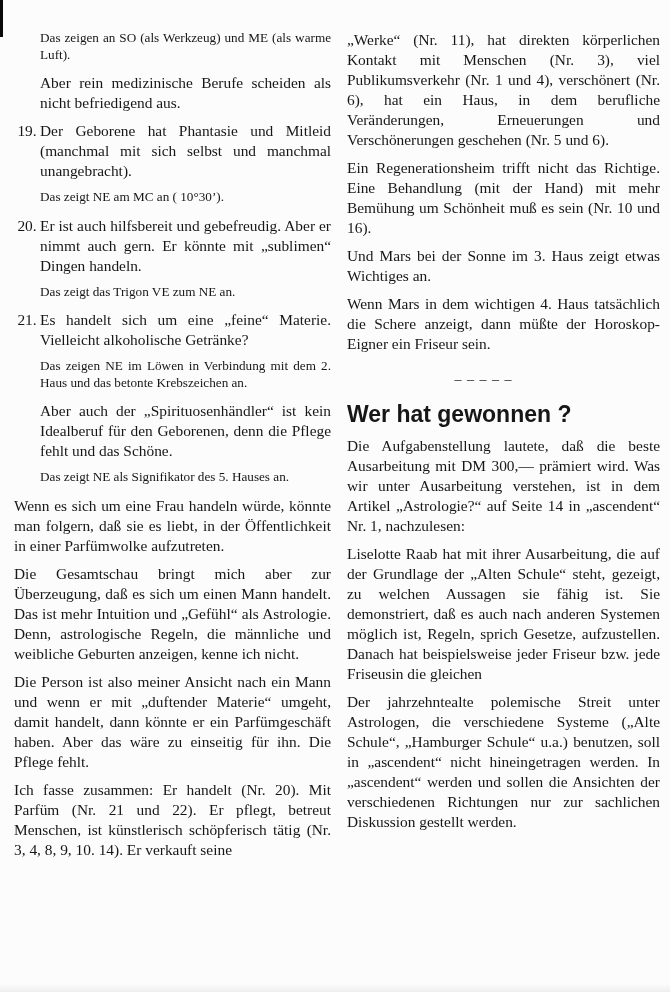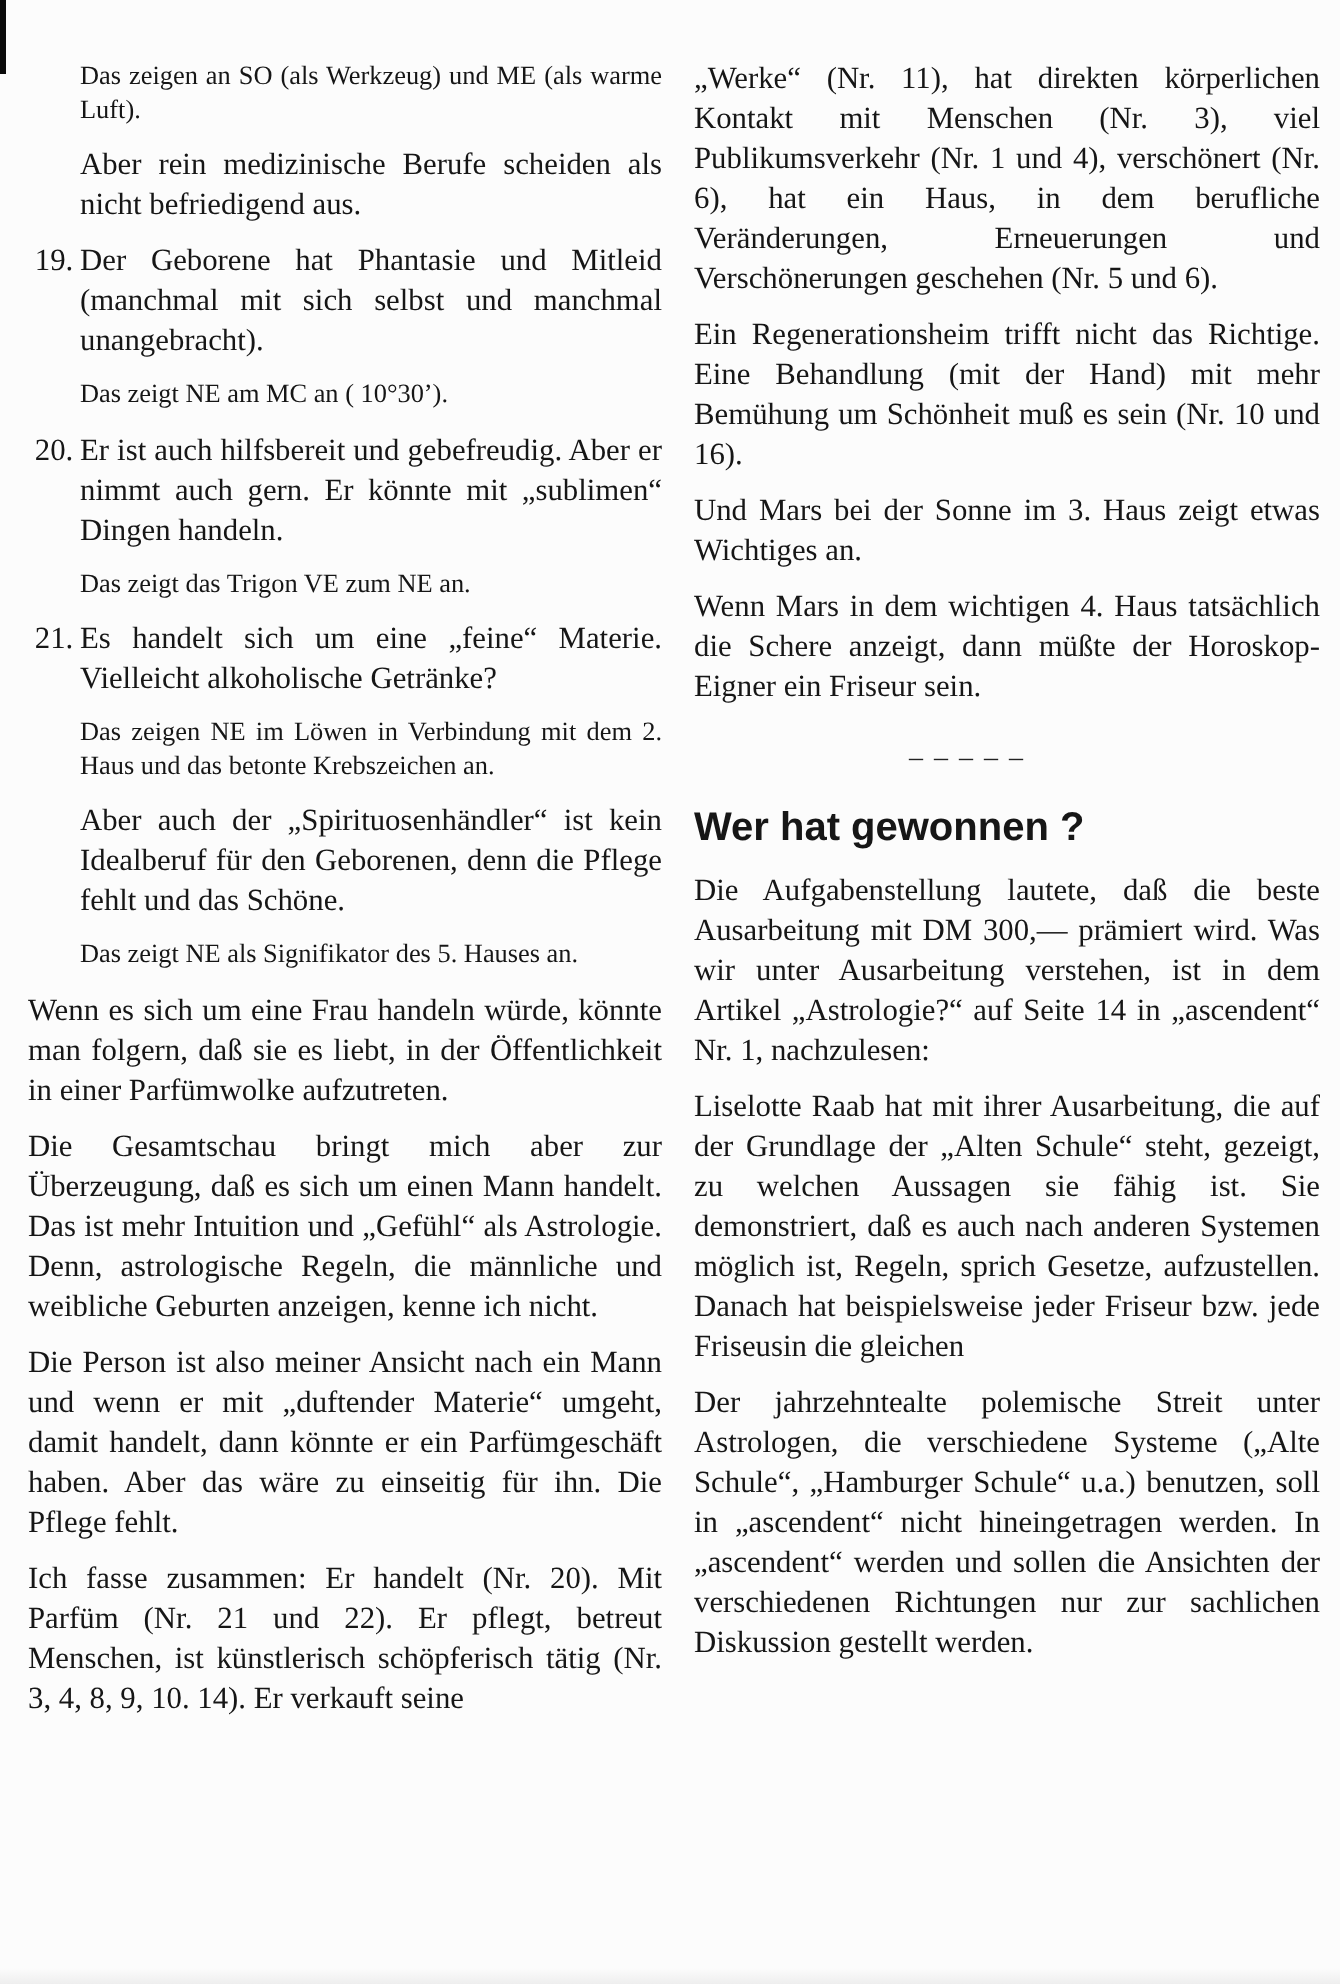--- a/index.html
+++ b/index.html
@@ -51,21 +51,21 @@
     text-align:center;
     margin:16px 40px 14px 0;
     font-size:14px;
     letter-spacing:1px;
     color:#222;
     white-space:nowrap;
   }
   .heading{
     font-family:"Liberation Sans","DejaVu Sans",sans-serif;
     font-weight:700;
-    font-size:20px;
+    font-size:23px;
     text-align:left;
     margin:10px 0 12px 0;
   }
 </style>
 </head>
 <body>
 
 <div class="page">
   <div class="scan-mark-topleft"></div>
 

